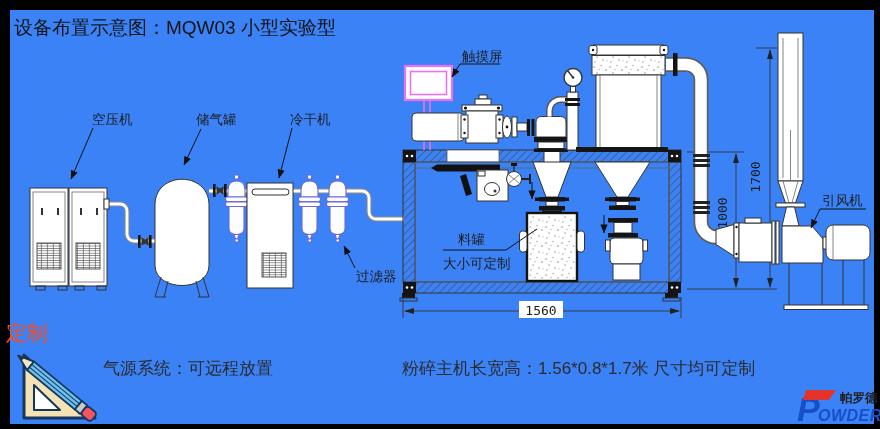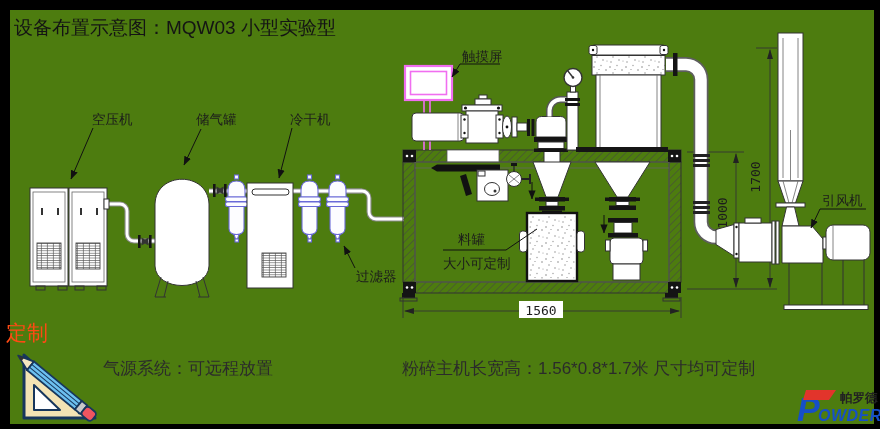--- a/index.html
+++ b/index.html
@@ -1,16 +1,16 @@
 <!DOCTYPE html>
 <html><head>
 <meta charset="utf-8">
 <style>
   html,body{margin:0;padding:0;background:#fff;}
-  #stage{position:relative;width:880px;height:429px;background:#4d7c0f;overflow:hidden;
+  #stage{position:relative;width:880px;height:429px;background:#3b82f6;overflow:hidden;
          font-family:"Liberation Sans",sans-serif;}
   svg{position:absolute;left:0;top:0;}
   .ln{stroke:#333;fill:none;stroke-width:1;}
   .thin{stroke:#666;fill:none;stroke-width:.8;}
   .wh{fill:#fff;stroke:#333;stroke-width:1;}
   .blk{fill:#141414;stroke:none;}
   .pipe-o{fill:none;stroke:#8a8a8a;stroke-width:5;}
   .pipe-i{fill:none;stroke:#fff;stroke-width:2.8;}
   .melb-o{fill:none;stroke:#555;stroke-width:7;}
   .melb-i{fill:none;stroke:#fff;stroke-width:4;}

